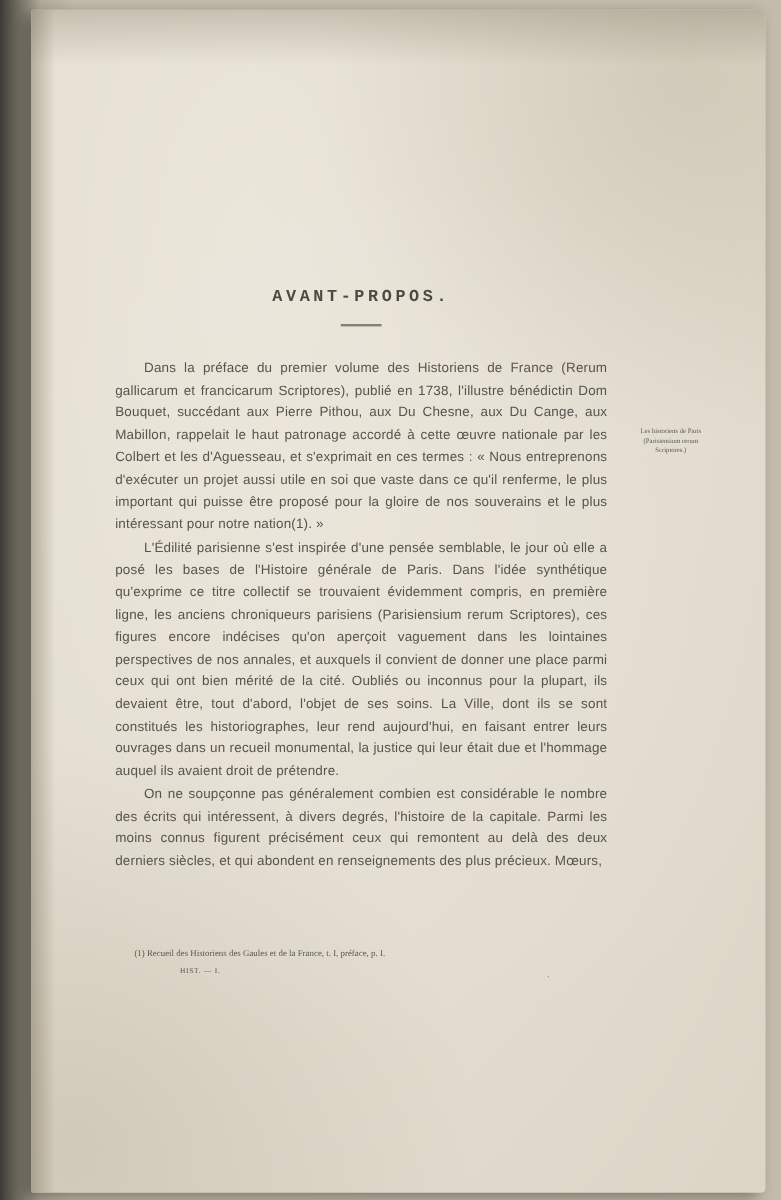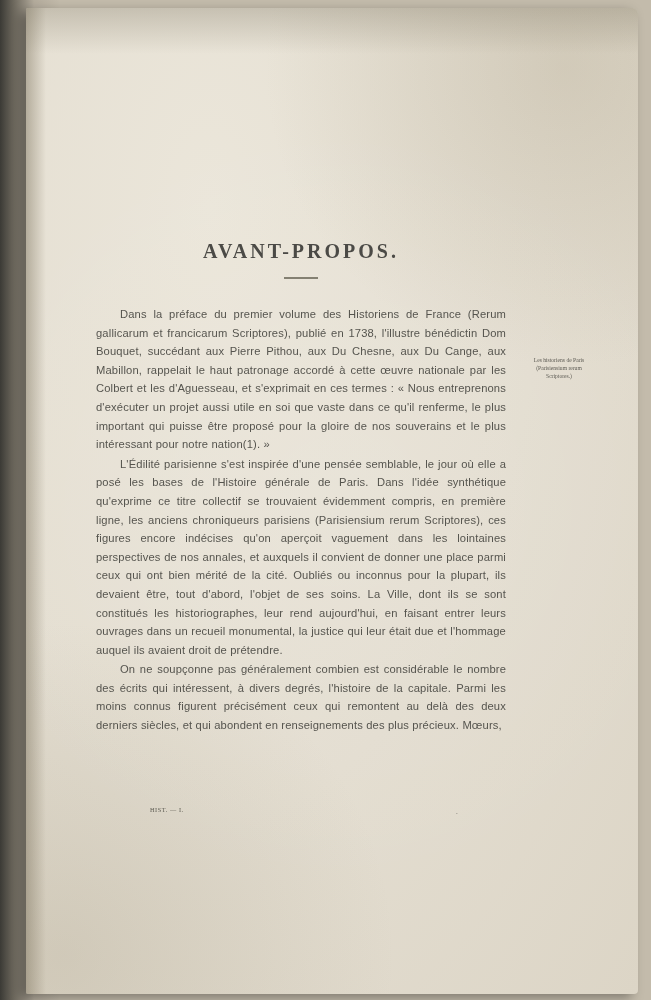--- a/index.html
+++ b/index.html
@@ -75,24 +75,24 @@
 
   .content {
     position: absolute;
     left: 70px;
     top: 232px;
     width: 410px;
   }
 
   .doc-title {
     text-align: center;
-    font-size: 20px;
+    font-size: 14px;
     letter-spacing: 3px;
     color: #4b4a46;
-    font-family: Liberation Serif, serif;
+    font-family: Liberation Mono, monospace;
     font-weight: 700;
     margin: 0 0 10px 0;
   }
 
   .rule {
     width: 34px;
     height: 2px;
     background: #6a6758;
     margin: 14px auto 26px auto;
     opacity: 0.8;
@@ -186,17 +186,18 @@
       <div class="rule"></div>
 
       <p class="body">Dans la préface du premier volume des Historiens de France (Rerum gallicarum et francicarum Scriptores), publié en 1738, l'illustre bénédictin Dom Bouquet, succédant aux Pierre Pithou, aux Du Chesne, aux Du Cange, aux Mabillon, rappelait le haut patronage accordé à cette œuvre nationale par les Colbert et les d'Aguesseau, et s'exprimait en ces termes : « Nous entreprenons d'exécuter un projet aussi utile en soi que vaste dans ce qu'il renferme, le plus important qui puisse être proposé pour la gloire de nos souverains et le plus intéressant pour notre nation(1). »</p>
       <p class="body">L'Édilité parisienne s'est inspirée d'une pensée semblable, le jour où elle a posé les bases de l'Histoire générale de Paris. Dans l'idée synthétique qu'exprime ce titre collectif se trouvaient évidemment compris, en première ligne, les anciens chroniqueurs parisiens (Parisiensium rerum Scriptores), ces figures encore indécises qu'on aperçoit vaguement dans les lointaines perspectives de nos annales, et auxquels il convient de donner une place parmi ceux qui ont bien mérité de la cité. Oubliés ou inconnus pour la plupart, ils devaient être, tout d'abord, l'objet de ses soins. La Ville, dont ils se sont constitués les historiographes, leur rend aujourd'hui, en faisant entrer leurs ouvrages dans un recueil monumental, la justice qui leur était due et l'hommage auquel ils avaient droit de prétendre.</p>
       <p class="body">On ne soupçonne pas généralement combien est considérable le nombre des écrits qui intéressent, à divers degrés, l'histoire de la capitale. Parmi les moins connus figurent précisément ceux qui remontent au delà des deux derniers siècles, et qui abondent en renseignements des plus précieux. Mœurs,</p>
     </div>
 
     <div class="marginal">Les historiens de Paris (Parisiensium rerum Scriptores.)</div>
 
     <div class="footnote-rule"></div>
+    <div class="footnote">(1) Recueil des Historiens des Gaules et de la France, t. I, préface, p. I.</div>
     <div class="signature">HIST. — I.</div>
     <div class="folio-dot">.</div>
   </div>
 
 </div>
 
 </body></html>

